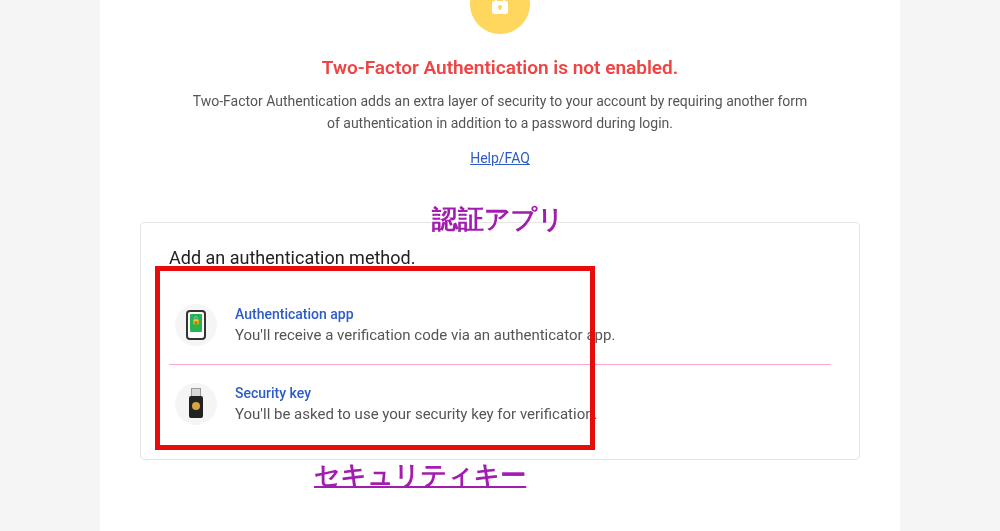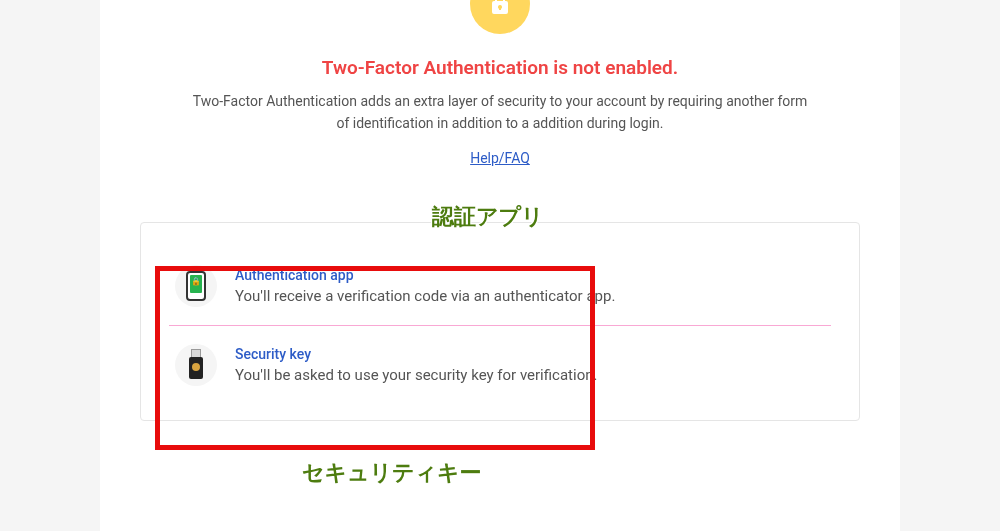--- a/index.html
+++ b/index.html
@@ -109,23 +109,23 @@
     }
     
     .annotation-box {
       position: absolute;
       border: 5px solid #e80c0c;
       pointer-events: none;
       z-index: 50;
     }
     .annotation-label {
       position: absolute;
-      color: #4d7c0f;
+      color: #a21caf;
       font-weight: 700;
-      font-size: 22px;
+      font-size: 26px;
       font-family: "Yu Gothic", "Hiragino Sans", Meiryo, sans-serif;
       text-shadow: -1px -1px 0 #fff, 1px -1px 0 #fff, -1px 1px 0 #fff, 1px 1px 0 #fff;
       pointer-events: none;
       z-index: 51;
       white-space: nowrap;
     }
     
     .phone-icon { width: 20px; height: 30px; border: 2px solid #333; border-radius: 4px; position: relative; background: #fff; }
     .phone-icon::before { content:''; position:absolute; inset:2px 2px 6px 2px; background:#27b34f; border-radius:1px; }
     .phone-icon::after { content:'🔒'; position:absolute; top:4px; left:0; right:0; text-align:center; font-size:8px; color:#fff; }
@@ -145,27 +145,28 @@
       <div class="header-icon-inner">
         <svg viewBox="0 0 24 24">
             <path d="M12 1a5 5 0 0 0-5 5v3H6a2 2 0 0 0-2 2v9a2 2 0 0 0 2 2h12a2 2 0 0 0 2-2v-9a2 2 0 0 0-2-2h-1V6a5 5 0 0 0-5-5zm-3 5a3 3 0 1 1 6 0v3H9V6zm3 7a2 2 0 0 1 1 3.73V18h-2v-1.27A2 2 0 0 1 12 13z"></path>
           </svg>
       </div>
     </div>
   </div>
 
   <h2 class="heading">Two-Factor Authentication is not enabled.</h2>
 
-  <p class="description">Two-Factor Authentication adds an extra layer of security to your account by requiring another form of identification in addition to a addition during login.</p>
+  <p class="description">Two-Factor Authentication adds an extra layer of security to your account by requiring another form of authentication in addition to a password during login.</p>
 
   <div class="help-link-wrap">
     <a class="help-link">Help/FAQ</a>
   </div>
 
   <div class="card">
+    <h3 class="card-title">Add an authentication method.</h3>
 
     <div class="method-row">
       <div class="method-icon">
         <div class="phone-icon"></div>
       </div>
       <div class="method-body">
         <div class="method-title">Authentication app</div>
         <div class="method-desc">You'll receive a verification code via an authenticator app.</div>
       </div>
     </div>
@@ -181,13 +182,13 @@
         <div class="method-title">Security key</div>
         <div class="method-desc">You'll be asked to use your security key for verification.</div>
       </div>
     </div>
   </div>
 
 </div>
 
 <div class="annotation-box" style="left:155px; top:266px; width:440px; height:184px;"></div>
 <div class="annotation-label" style="left:432px; top:202px;">認証アプリ</div>
-<div class="annotation-label" style="left:302px; top:458px;">セキュリティキー</div>
+<div class="annotation-label" style="left:314px; top:458px;text-decoration:underline;">セキュリティキー</div>
 
 </body></html>

